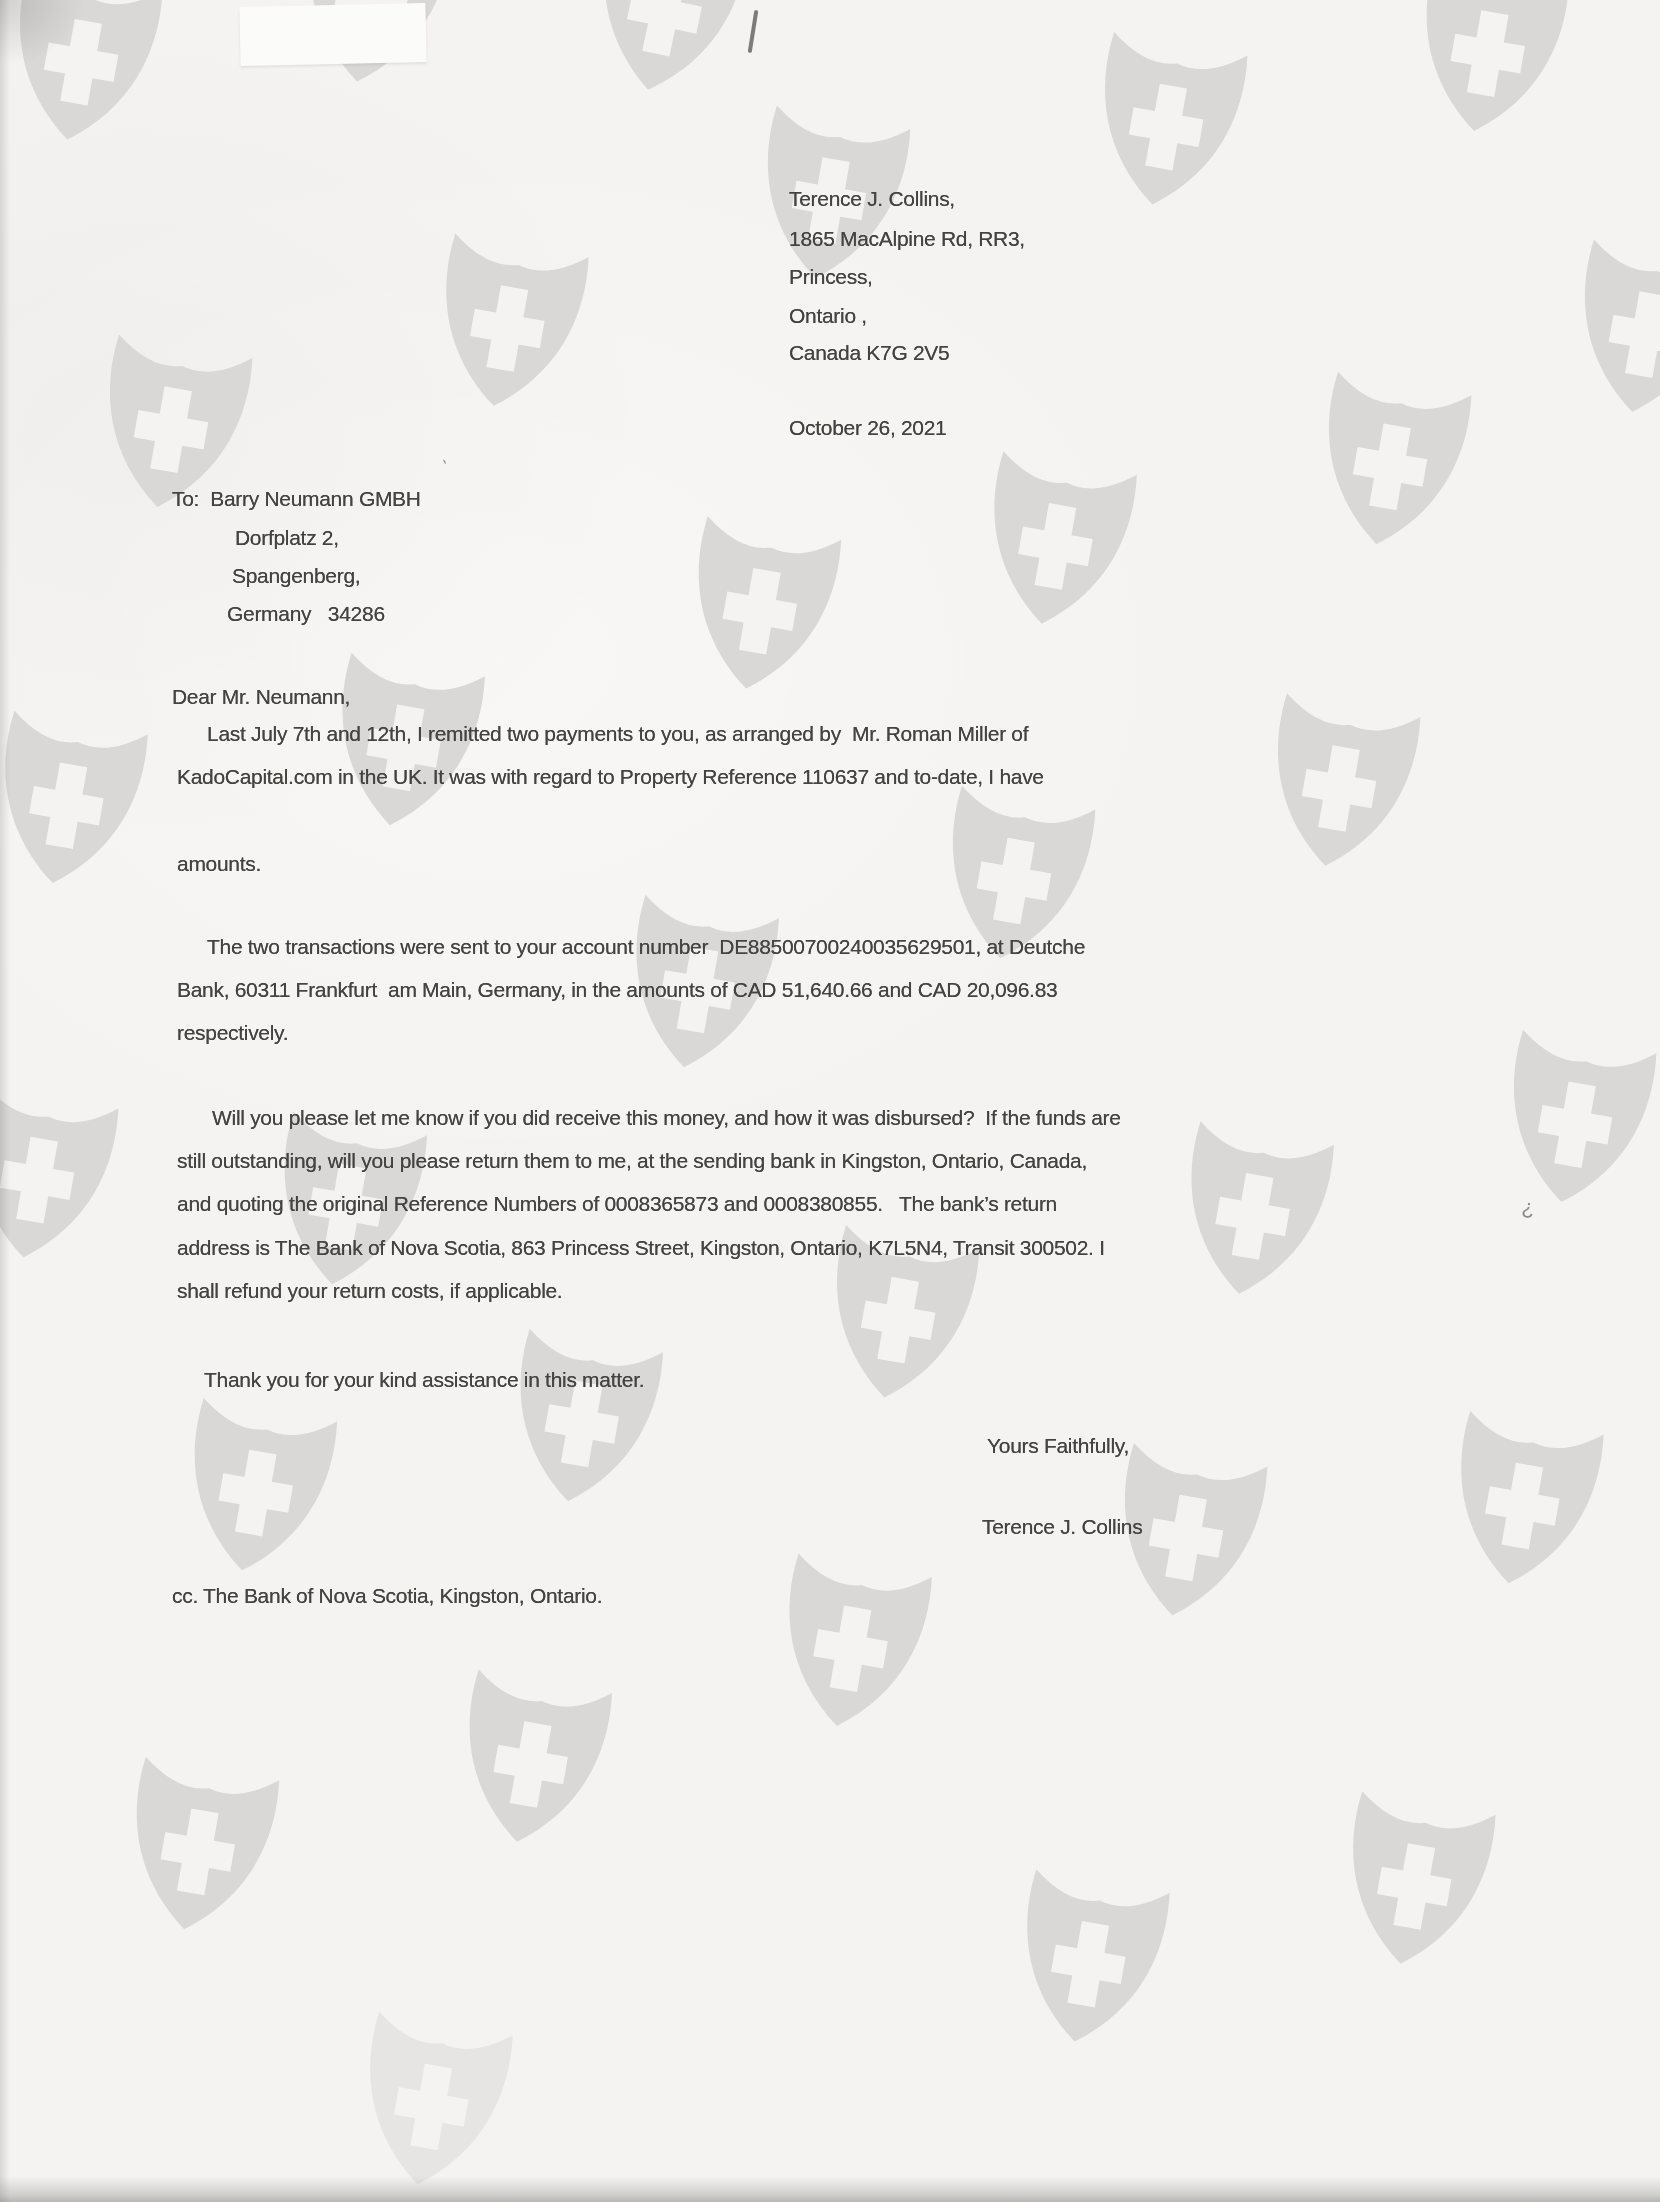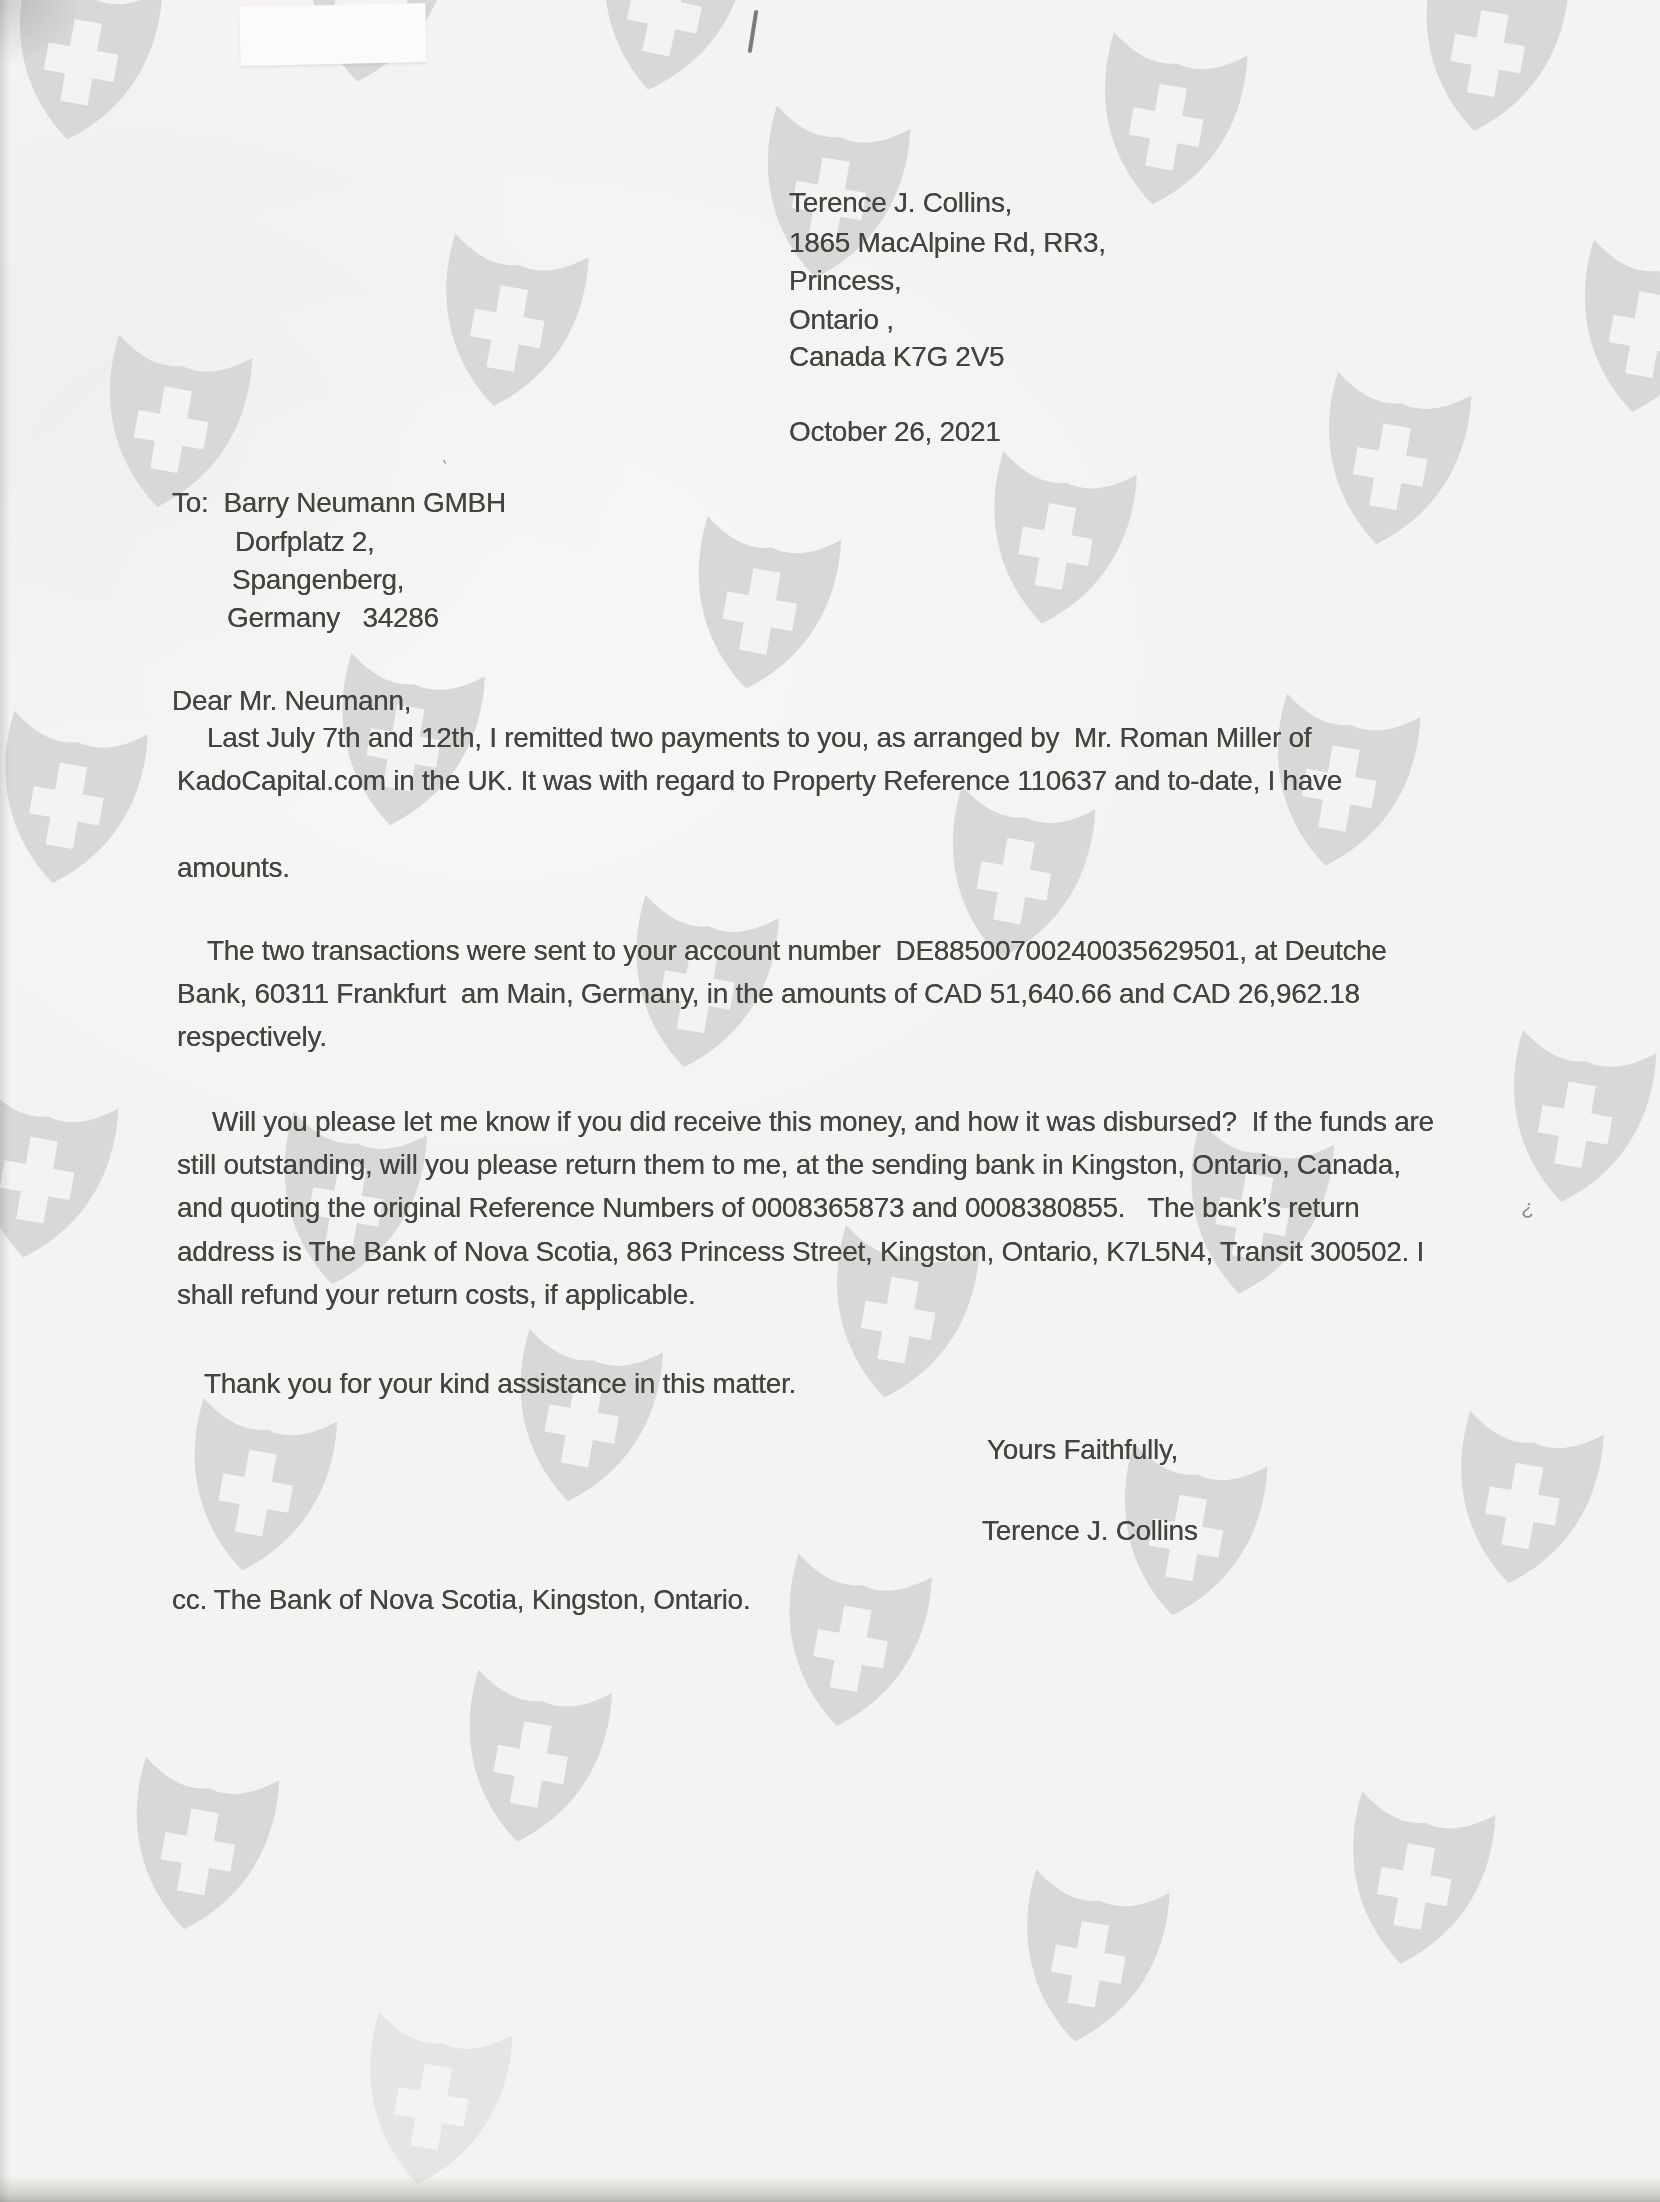--- a/index.html
+++ b/index.html
@@ -29,21 +29,21 @@
     box-shadow:0 1.7px 2.6px rgba(60,58,55,0.10);}
   .scratch{position:absolute;left:751px;top:10.4px;width:3.5px;height:43px;z-index:4;
     background:#55534f;transform:rotate(9deg);border-radius:1.7px;opacity:.75;}
   .fleck-a{position:absolute;left:439px;top:457px;z-index:4;font-size:19px;color:#8b8a86;
     transform:rotate(24deg);}
   .fleck-b{position:absolute;left:1522px;top:1198px;z-index:4;font-size:21px;color:#8b8a86;
     transform:rotate(186deg);}
   
   .tl{
     position:absolute;z-index:3;
-    font-size:28px;line-height:1.15;letter-spacing:-0.3px;
+    font-size:21px;line-height:1.15;letter-spacing:-0.3px;
     color:#444340;white-space:pre;
     text-shadow:0 0 0.6px rgba(64,62,58,0.85);
   }
 </style>
 </head>
 <body>
 
 <div class="page">
 
   <svg class="wm" width="1660" height="2202" viewBox="0 0 1920 2547" aria-hidden="true">
@@ -108,21 +108,21 @@
   <div class="tl" style="left:232px;top:564px">Spangenberg,</div>
   <div class="tl" style="left:227px;top:602px">Germany   34286</div>
 
   <div class="tl" style="left:172px;top:685px">Dear Mr. Neumann,</div>
 
   <div class="tl" style="left:207px;top:722px">Last July 7th and 12th, I remitted two payments to you, as arranged by  Mr. Roman Miller of</div>
   <div class="tl" style="left:177px;top:765px">KadoCapital.com in the UK. It was with regard to Property Reference 110637 and to-date, I have</div>
   <div class="tl" style="left:177px;top:852px">amounts.</div>
 
   <div class="tl" style="left:207px;top:935px">The two transactions were sent to your account number  DE88500700240035629501, at Deutche</div>
-  <div class="tl" style="left:177px;top:978px">Bank, 60311 Frankfurt  am Main, Germany, in the amounts of CAD 51,640.66 and CAD 26,962.18</div>
+  <div class="tl" style="left:177px;top:978px">Bank, 60311 Frankfurt  am Main, Germany, in the amounts of CAD 51,640.66 and CAD 20,096.83</div>
   <div class="tl" style="left:177px;top:1021px">respectively.</div>
 
   <div class="tl" style="left:212px;top:1106px">Will you please let me know if you did receive this money, and how it was disbursed?  If the funds are</div>
   <div class="tl" style="left:177px;top:1149px">still outstanding, will you please return them to me, at the sending bank in Kingston, Ontario, Canada,</div>
   <div class="tl" style="left:177px;top:1192px">and quoting the original Reference Numbers of 0008365873 and 0008380855.   The bank’s return</div>
   <div class="tl" style="left:177px;top:1236px">address is The Bank of Nova Scotia, 863 Princess Street, Kingston, Ontario, K7L5N4, Transit 300502. I</div>
   <div class="tl" style="left:204px;top:1368px">Thank you for your kind assistance in this matter.</div>
 
   <div class="tl" style="left:177px;top:1279px">shall refund your return costs, if applicable.</div>
 

